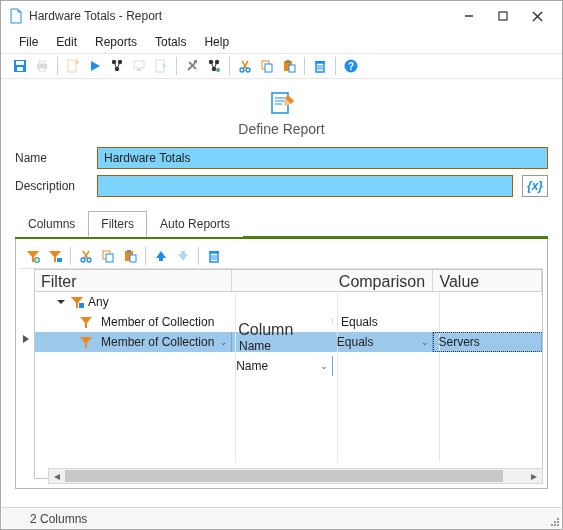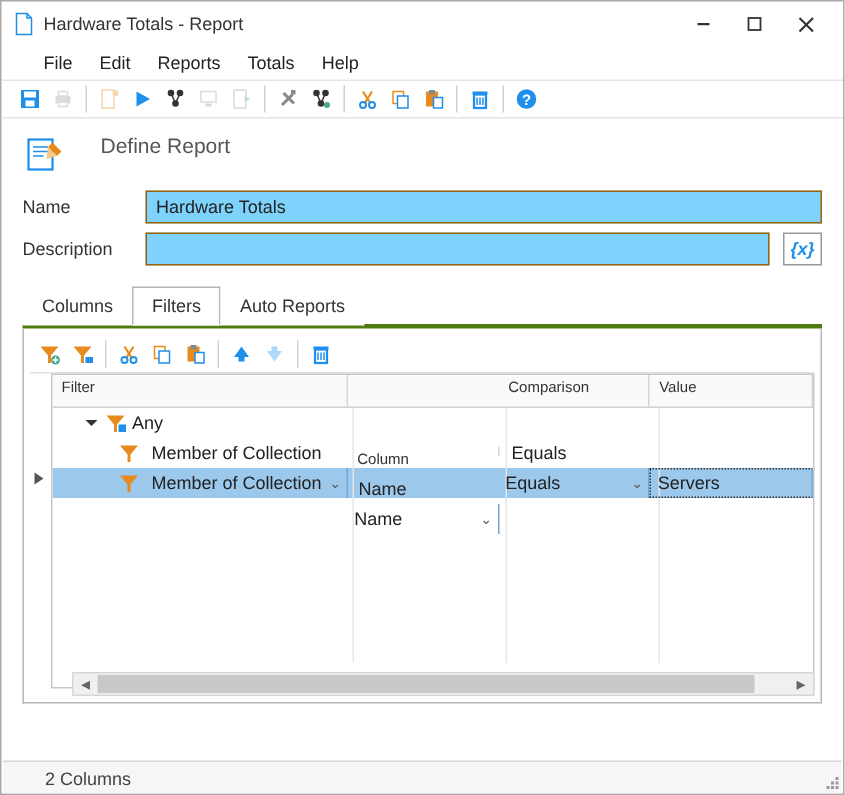--- a/index.html
+++ b/index.html
@@ -6,51 +6,51 @@
   html, body { margin: 0; padding: 0; }
   body { width: 563px; height: 530px; background: #fff; border: 1px solid #a9a9a9; font-size: 12px; color: #222; position: relative; overflow: hidden; }
 
   
   .titlebar { height: 30px; display: flex; align-items: center; padding: 0 8px; }
   .titlebar .doc-icon { width: 14px; height: 16px; margin-right: 6px; }
   .titlebar .title { flex: 1; color: #333; }
   .titlebar .winbtn { width: 34px; height: 24px; display: flex; align-items: center; justify-content: center; color: #333; }
 
   
-  .menubar { height: 22px; display: flex; align-items: center; padding: 0 20px; gap: 2px; }
+  .menubar { height: 22px; display: flex; align-items: center; padding: 0 10px; gap: 2px; }
   .menubar .mitem { padding: 2px 8px; color: #222; }
 
   
   .toolbar { height: 26px; display: flex; align-items: center; padding: 2px 8px; gap: 0px; border-top: 1px solid #e5e5e5; border-bottom: 1px solid #e5e5e5; }
   .tbtn { width: 22px; height: 22px; display: flex; align-items: center; justify-content: center; border-radius: 2px; }
   .tsep { width: 1px; height: 18px; background: #d0d0d0; margin: 0 4px; }
 
   
   .define { padding: 10px 14px 8px 14px; }
-  .define-header { display: flex; align-items: flex-start; gap: 24px; margin-bottom: 10px; }
+  .define-header { display: flex; align-items: center; gap: 4px; margin-bottom: 10px; flex-direction: column; }
   .define-title { font-size: 14px; color: #555; }
   .form-row { display: flex; align-items: center; gap: 10px; margin-bottom: 6px; }
   .form-row label { width: 72px; color: #333; }
   .form-row .input { flex: 1; height: 22px; border: 1px solid #a16207; padding: 2px 6px; background: #7dd3fc; line-height: 16px; }
   .expr-btn { width: 26px; height: 22px; border: 1px solid #999; display: flex; align-items: center; justify-content: center; color: #1f8feb; font-style: italic; font-weight: bold; margin-left: -1px; }
 
   
   .tabs-wrap { padding: 0 14px; }
   .tabs { display: flex; border-bottom: 3px solid #4d7c0f; }
   .tab { padding: 5px 12px; border: 1px solid transparent; border-bottom: none; margin-bottom: -1px; color: #333; background: #fff; }
   .tab.active { border-color: #b7b7b7; border-bottom: 1px solid #fff; }
 
   
   .filter-tb { height: 26px; display: flex; align-items: center; padding: 2px 2px; gap: 0; border-bottom: 1px solid #e0e0e0; }
 
   
   .tab-body { border: 1px solid #b7b7b7; border-top: none; padding: 4px 4px 4px 4px; height: 250px; position: relative;}
   .grid-wrap { margin-left: 14px; height: 210px; border: 1px solid #c8c8c8; position: relative; overflow: hidden;}
   .ghead { display: flex; height: 22px; background: #fafafa; border-bottom: 1px solid #d0d0d0; }
-  .ghead .gcol { border-right: 1px solid #d6d6d6; padding: 3px 6px; color: #333; font-size: 10px; }
+  .ghead .gcol { border-right: 1px solid #d6d6d6; padding: 3px 6px; color: #333; font-size: 16px; }
   .c-filter { width: 200px; }
   .c-column { width: 102px; margin-top: 48px; }
   .c-comp { width: 102px; }
   .c-value { width: 110px; }
 
   .grow { display: flex; height: 20px; align-items: center; }
   .grow .gcell { padding: 2px 4px; display: flex; align-items: center; height: 100%; }
   .grow .gcell.c-filter { gap: 4px; }
   .grow.indent1 .pad1 { width: 16px; }
   .grow.indent2 .pad1 { width: 16px; } .grow.indent2 .pad2 { width: 16px; }

